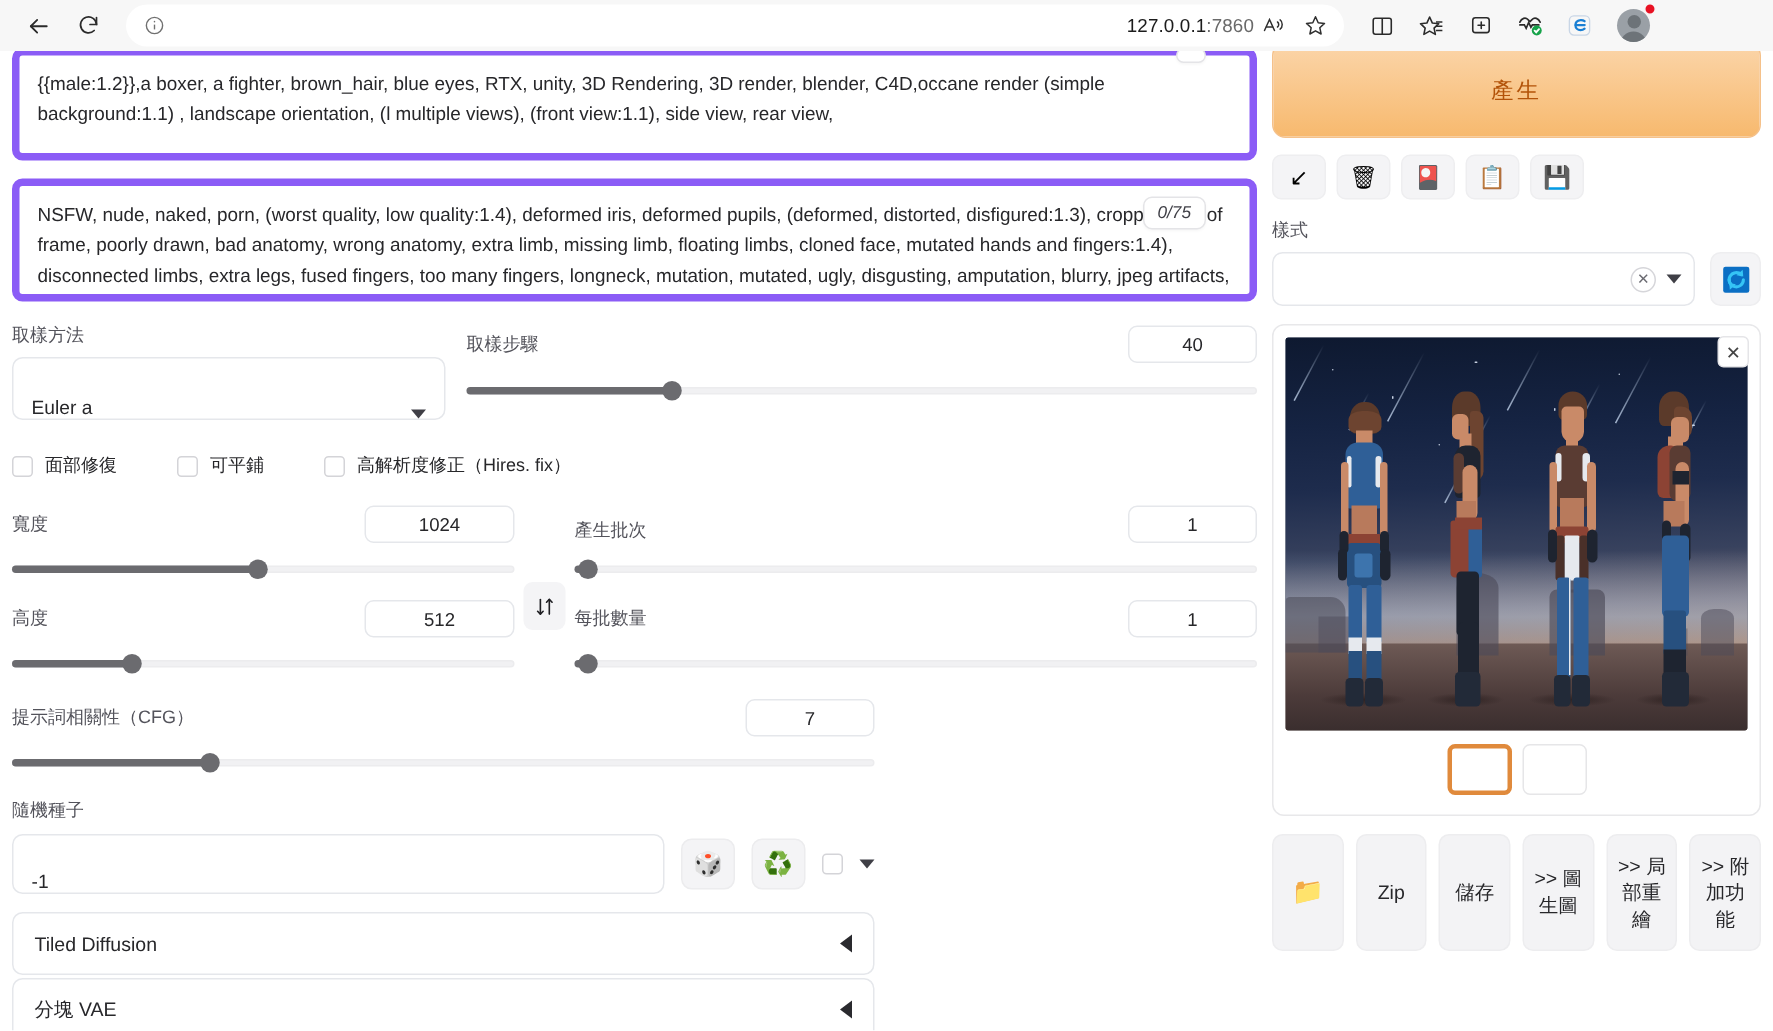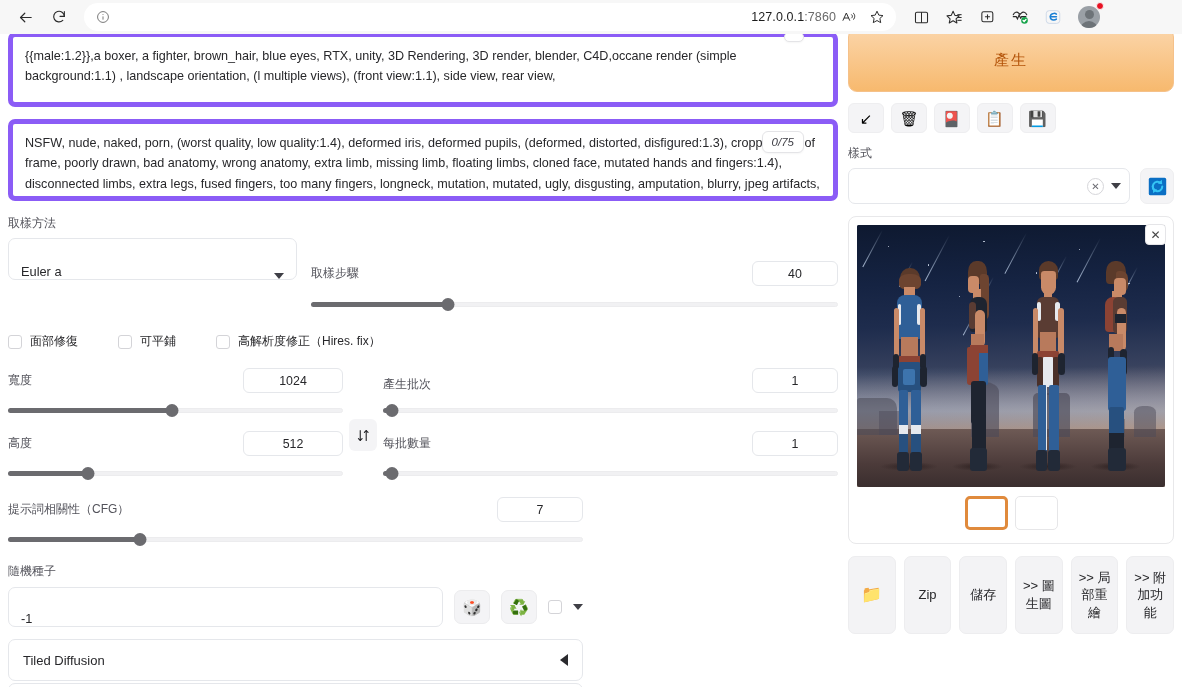--- a/index.html
+++ b/index.html
@@ -522,21 +522,21 @@
       </div>
 
       <div style="display:flex; gap:14px; margin-top:14px;">
         <div style="width:289px;">
           <div class="lbl">取樣方法</div>
           <div class="select-box" style="margin-top:6px;">
             <span>Euler a</span>
             <span class="caret-dn"></span>
           </div>
         </div>
-        <div style="flex:1 1 auto; padding-top:2px;margin-top:44px;">
+        <div style="flex:1 1 auto; padding-top:2px;">
           <div style="display:flex; align-items:center;">
             <span class="lbl">取樣步驟</span>
             <div class="num-box" style="width:86px; margin-left:auto;">40</div>
           </div>
           <div class="slider" style="margin-top:11px;">
             <div class="track"></div>
             <div class="fill" id="steps-fill" style="width: 26%;"></div>
             <div class="knob" id="steps-knob" style="left: 26%;"></div>
           </div>
         </div>

